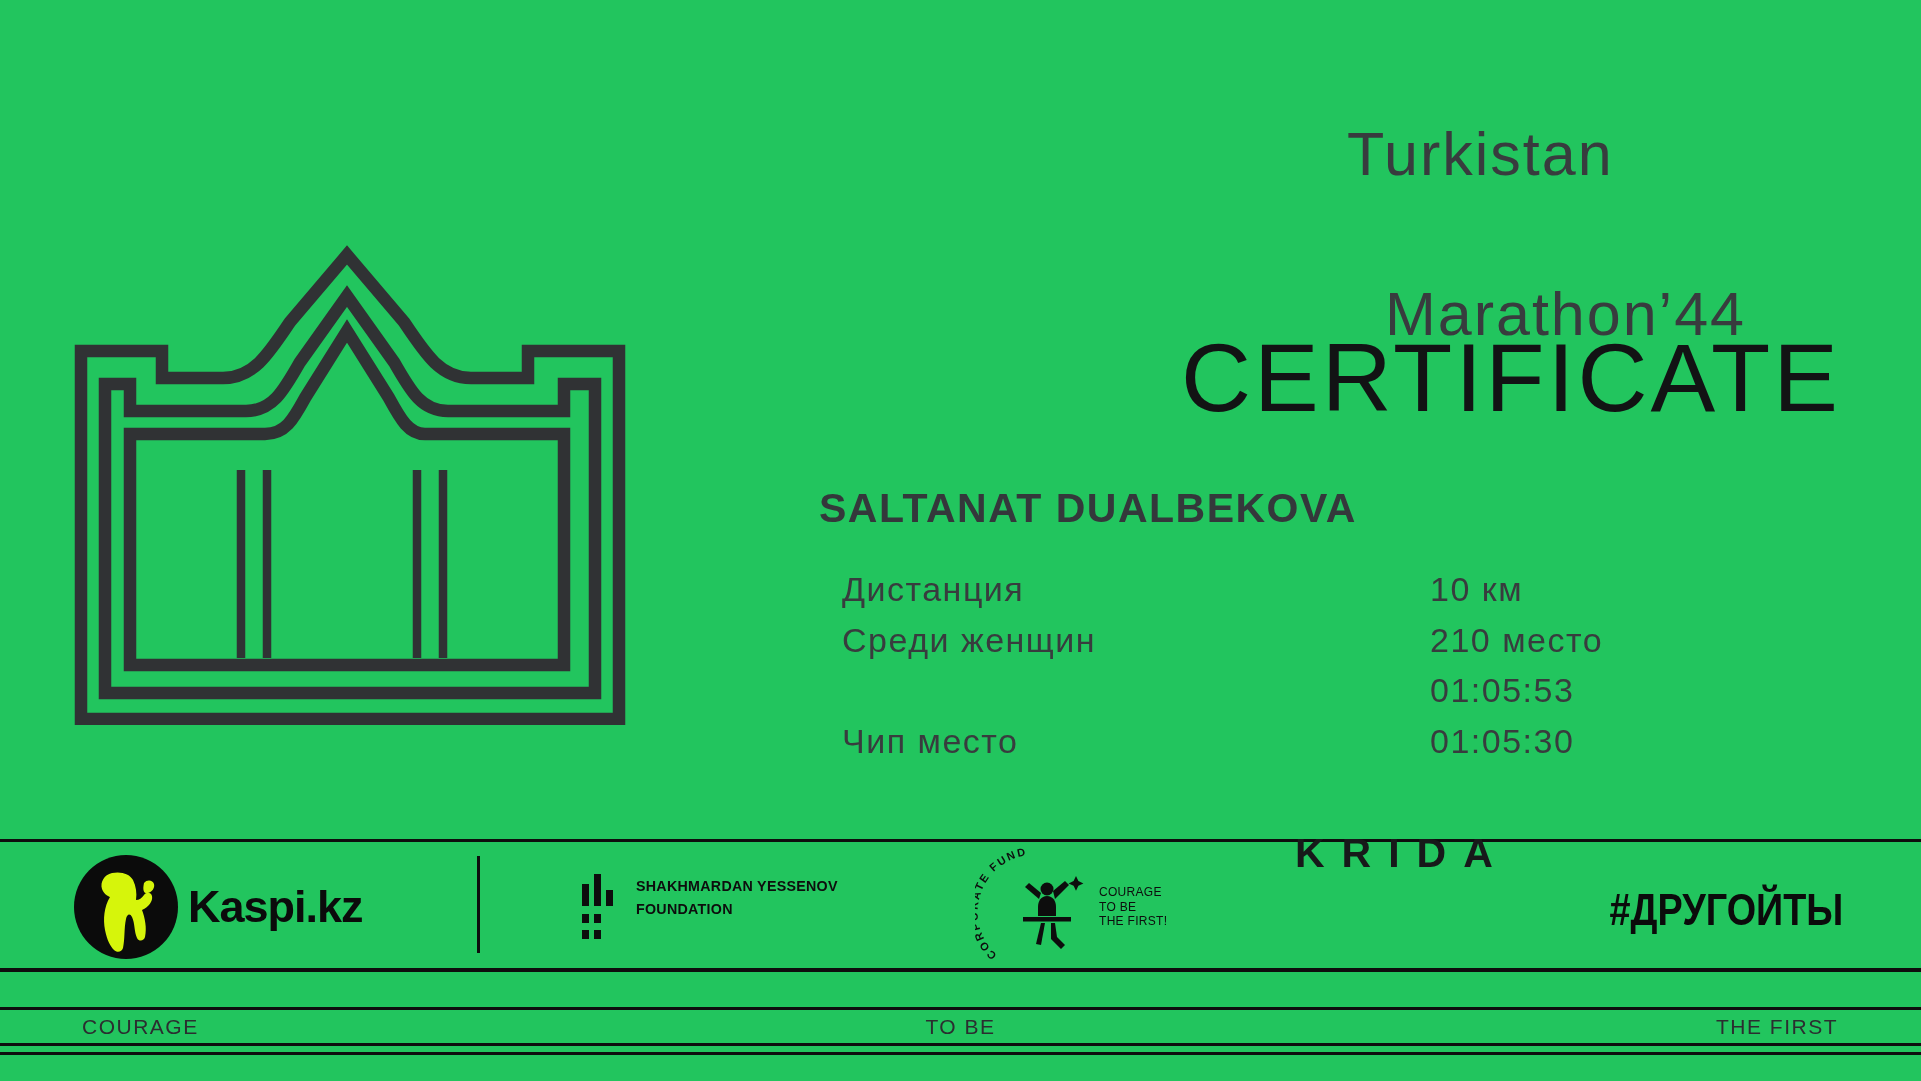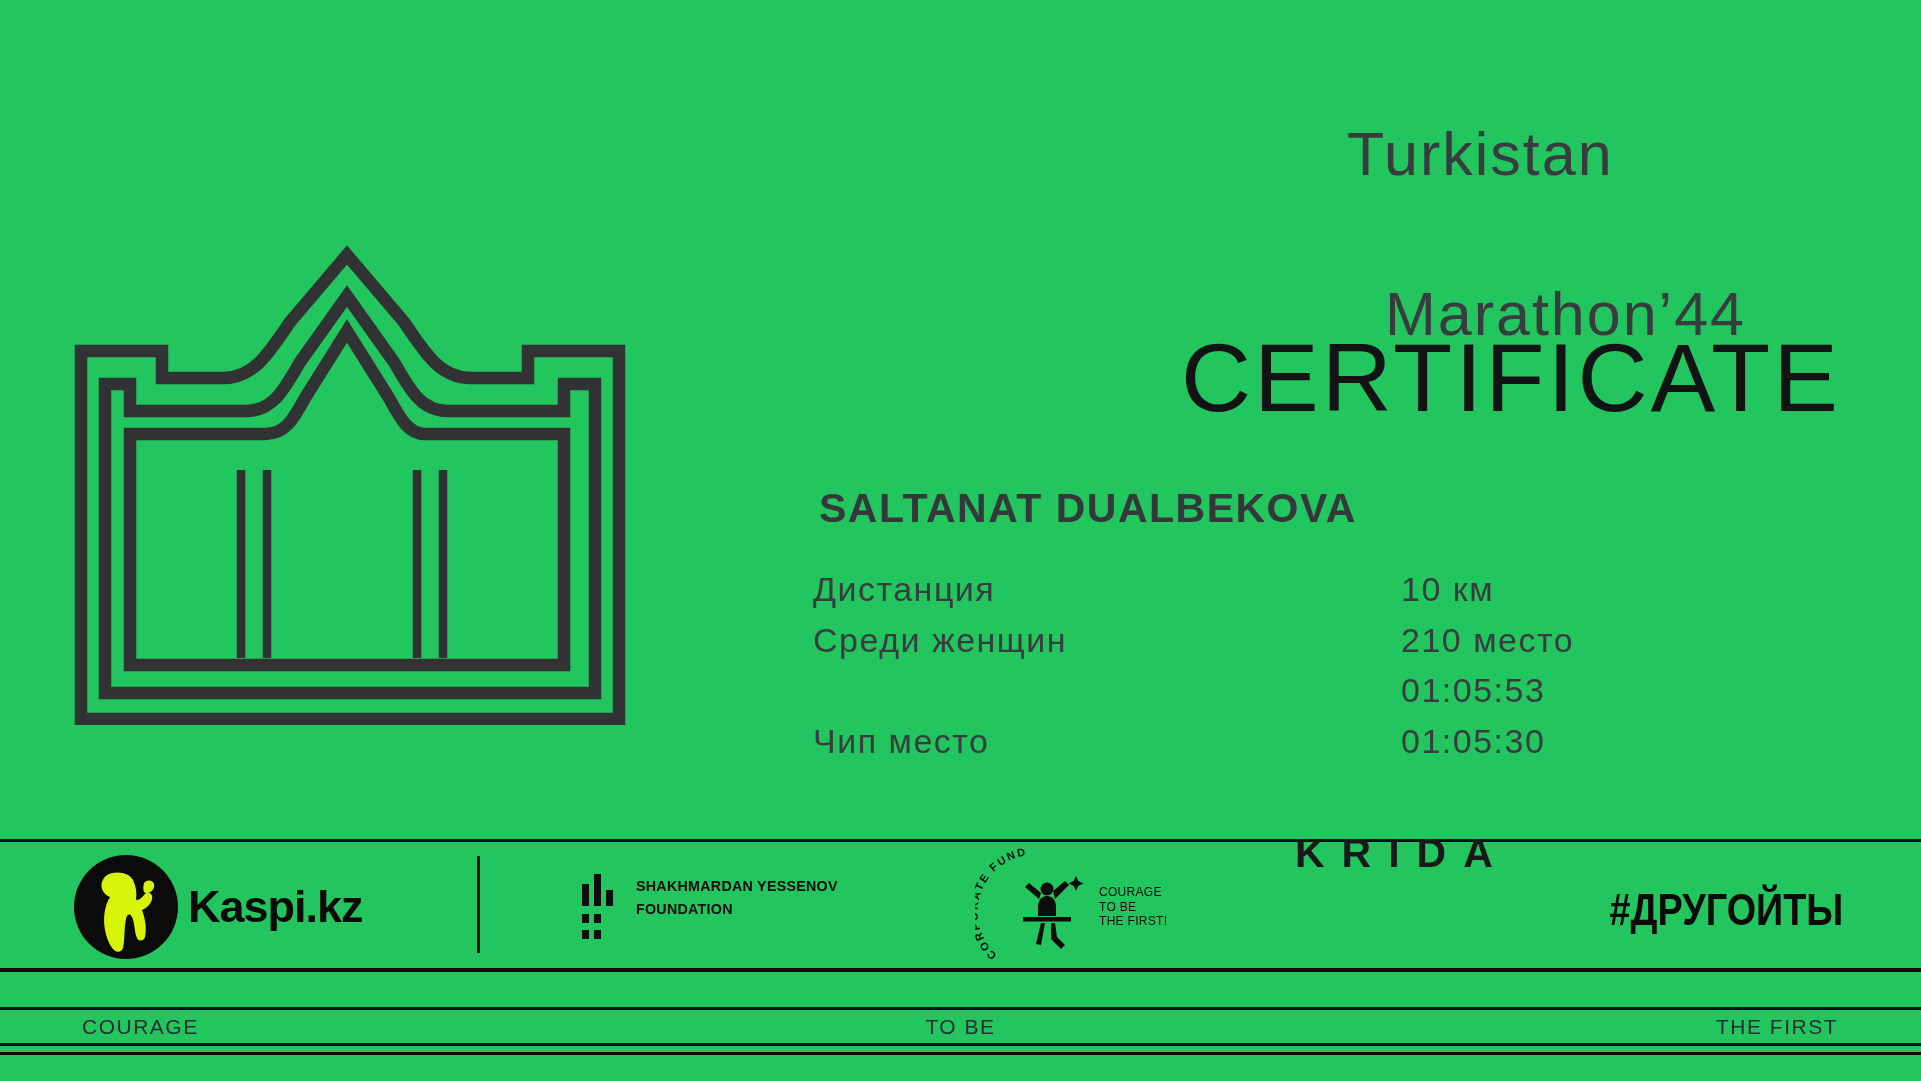--- a/index.html
+++ b/index.html
@@ -18,21 +18,21 @@
     position:absolute;right:80px;top:322px;
     font-size:97px;font-weight:500;letter-spacing:3px;
     color:#121314;
   }
   
   .participant{
     position:absolute;left:813px;top:485px;
     font-size:41px;font-weight:700;letter-spacing:1.5px;color:#34383b;margin-left:6px;
   }
   .results{
-    position:absolute;left:813px;top:570px;width:1030px;
+    position:absolute;left:842px;top:570px;width:1030px;
   }
   .result-row{position:relative;height:50.5px;font-size:34px;letter-spacing:1.5px;color:#383c3e;}
   .result-row .label{position:absolute;left:0;top:0;}
   .result-row .value{position:absolute;left:569px;top:0;margin-left:19px;}
   
   .mausoleum{position:absolute;left:70px;top:245px;}
   
   .hline{position:absolute;left:0;width:1921px;background:#0e0e0e;}
   .line-footer-top{top:839px;height:3px;}
   .line-footer-bottom{top:968px;height:4px;}

